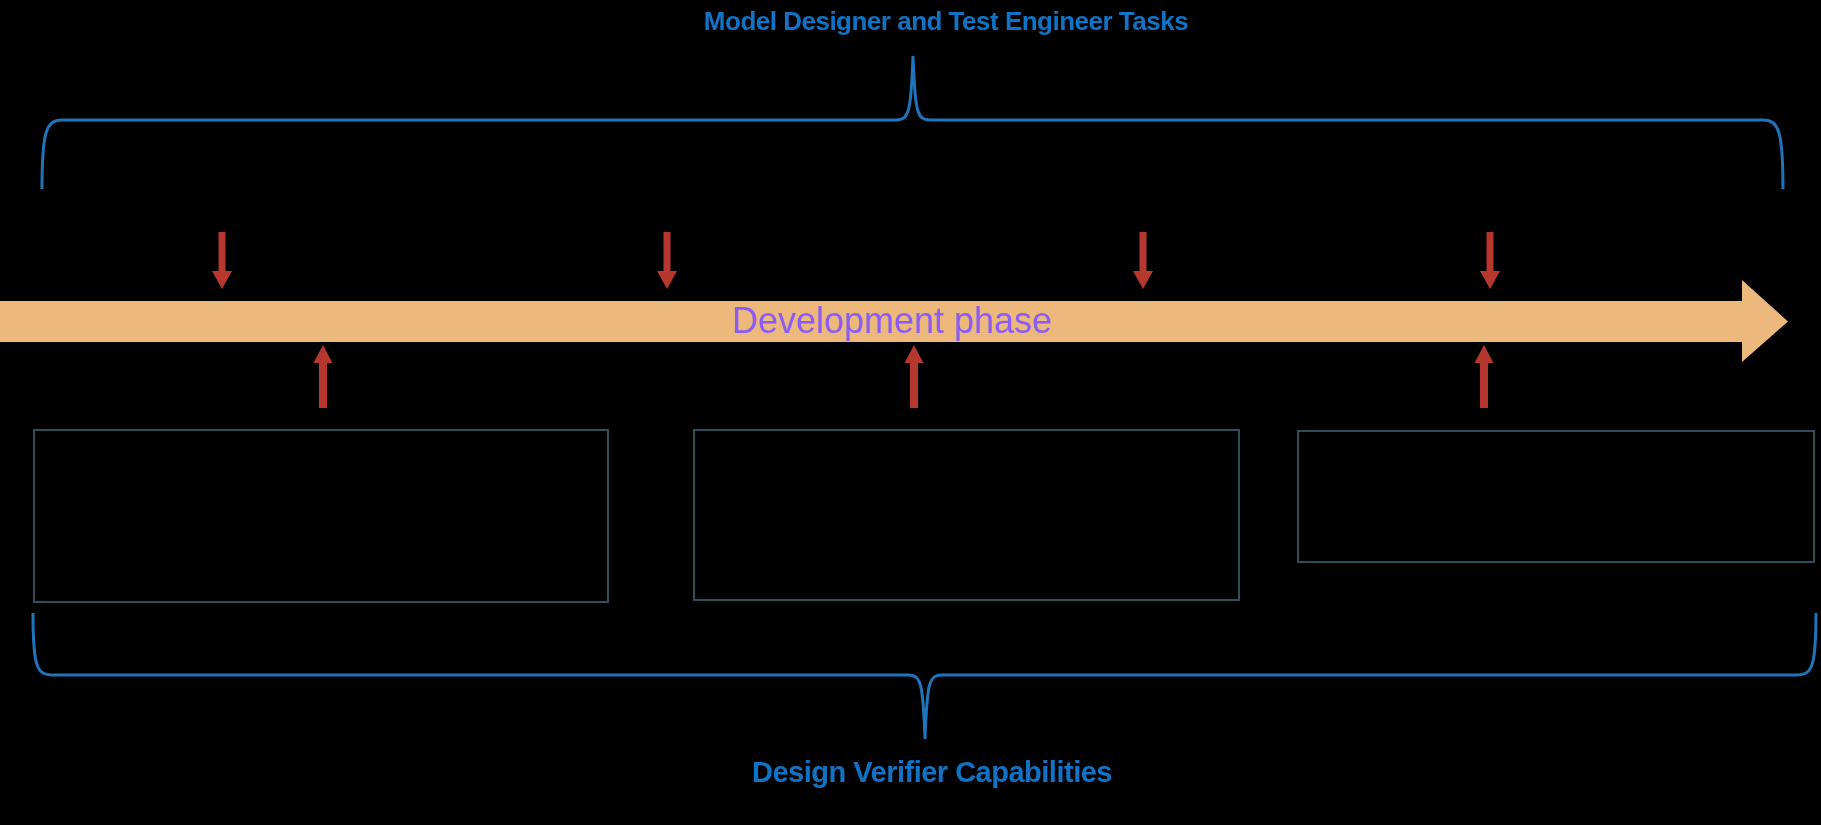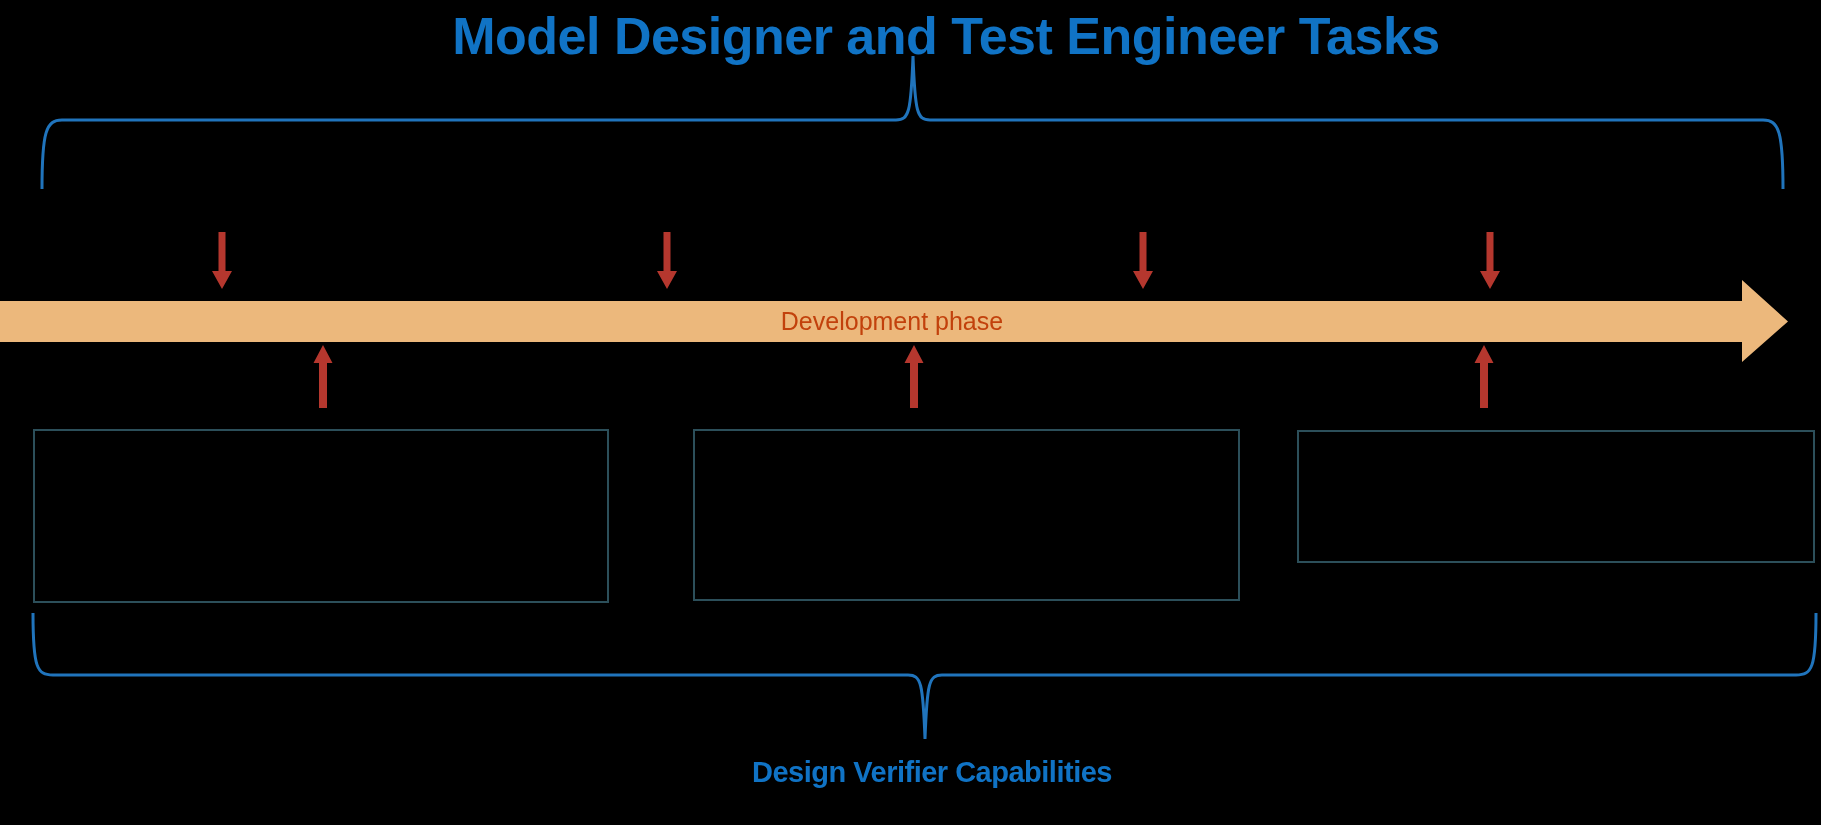--- a/index.html
+++ b/index.html
@@ -8,33 +8,33 @@
     background: #000000;
     position: relative;
     overflow: hidden;
     font-family: "Liberation Sans", sans-serif;
   }
   .svg-layer { position: absolute; left: 0; top: 0; width: 1821px; height: 825px; }
   .brace { fill: none; stroke-width: 3px; }
   .title-text {
     position: absolute; left: 946px; top: 6px;
     transform: translateX(-50%);
-    font-size: 52px; font-weight: bold; color: #1073C5;
+    font-size: 26px; font-weight: bold; color: #1073C5;
     white-space: nowrap; letter-spacing: -0.5px;
   }
   .footer-text {
     position: absolute; left: 932px; top: 756px;
     transform: translateX(-50%);
     font-size: 29px; font-weight: bold; color: #1073C5;
     white-space: nowrap; letter-spacing: -0.5px;
   }
   .timeline-label {
     position: absolute; left: 892px; top: 321px;
     transform: translate(-50%, -50%);
-    font-size: 25px; font-weight: 400; color: #c2410c;
+    font-size: 36px; font-weight: 400; color: #8b5cf6;
     white-space: nowrap;
   }
   .cap-box {
     position: absolute;
     border: 2px solid #2C4F5A;
     box-sizing: border-box;
     background: transparent;
   }
   .cap-box-1 { left: 33px;   top: 429px; width: 576px; height: 174px; }
   .cap-box-2 { left: 693px;  top: 429px; width: 547px; height: 172px; }

